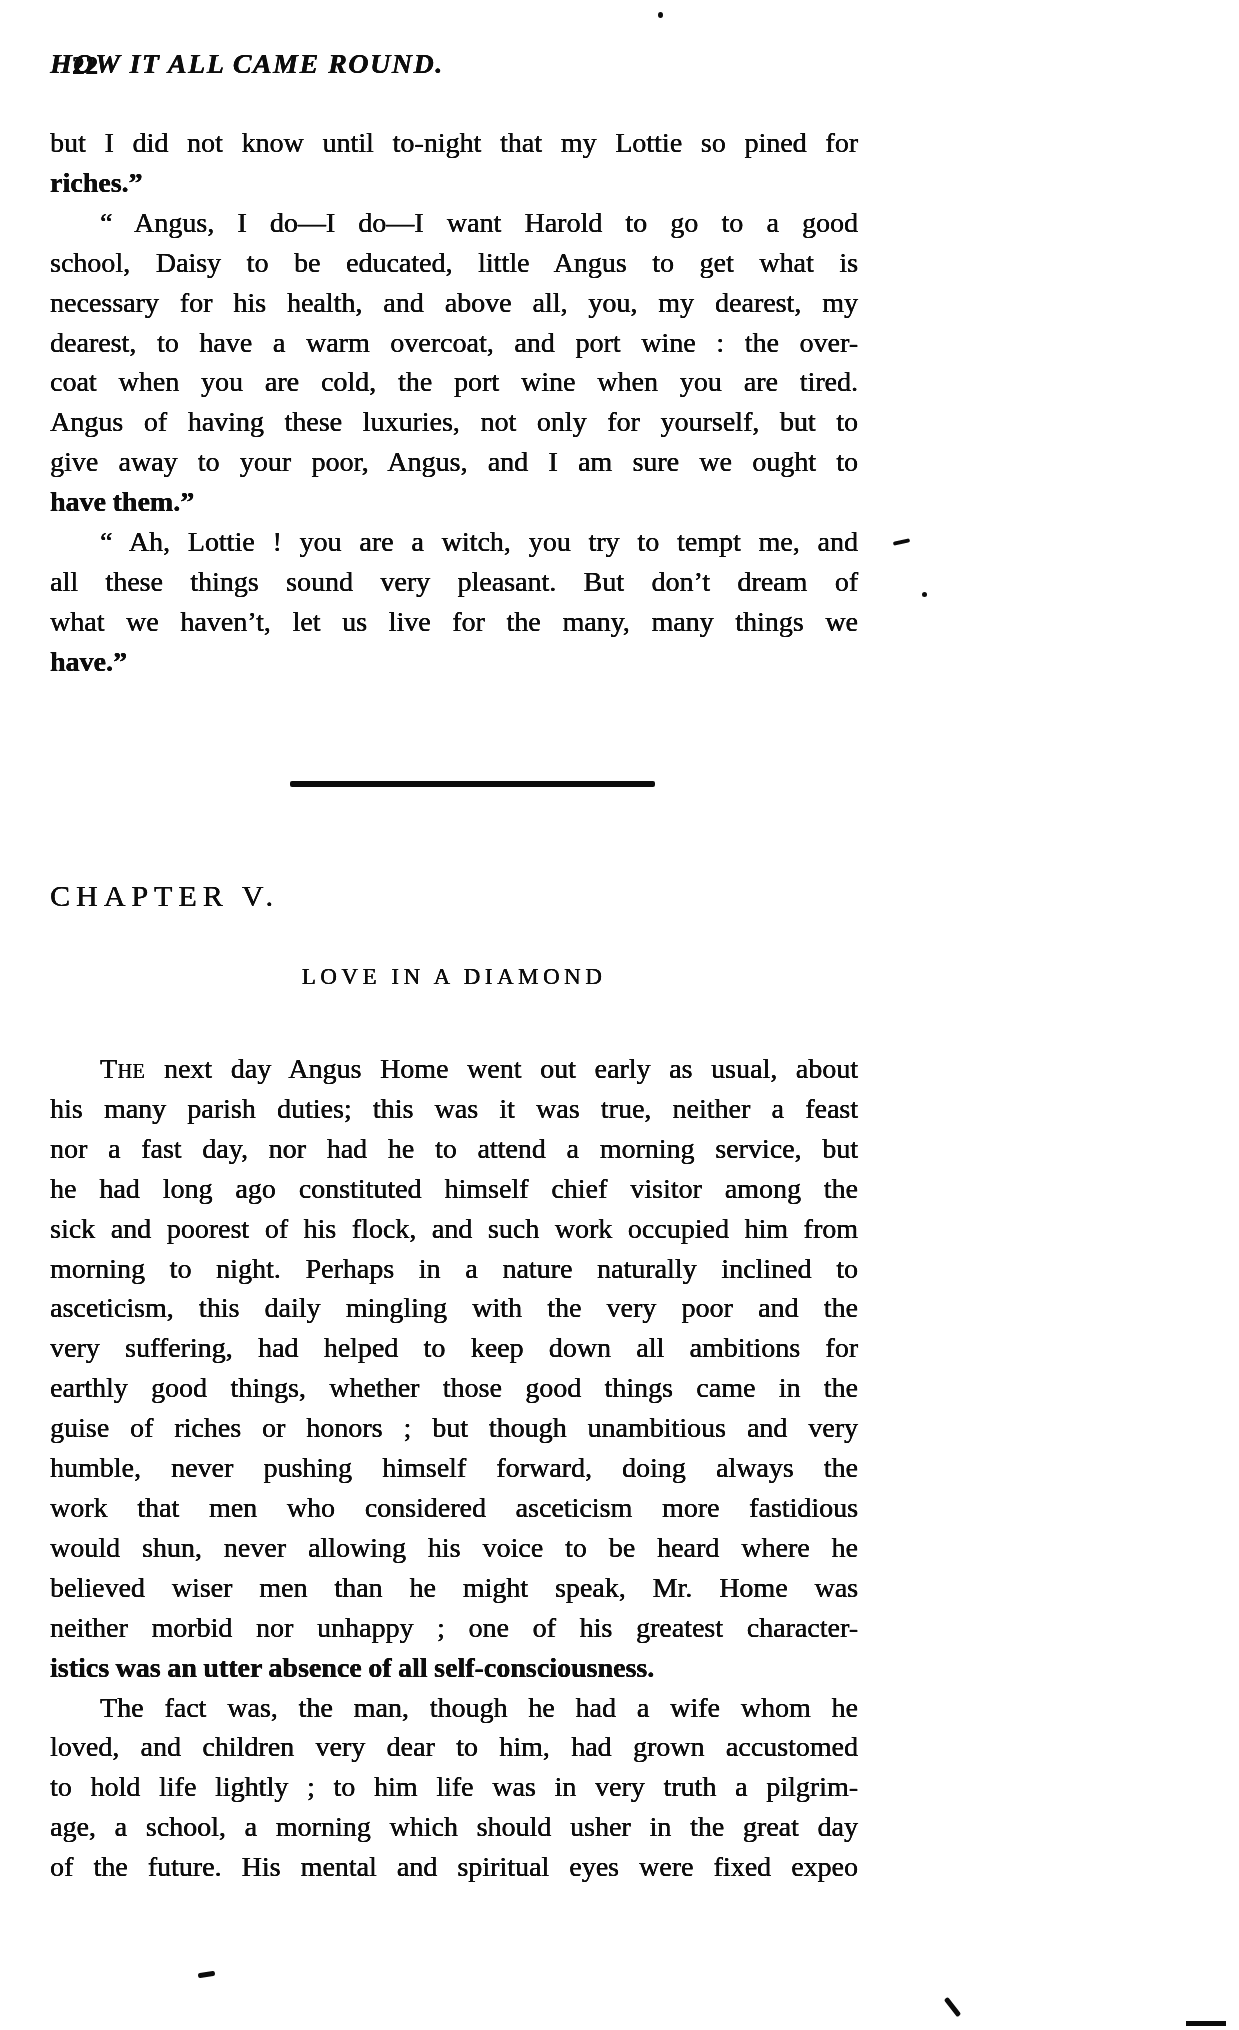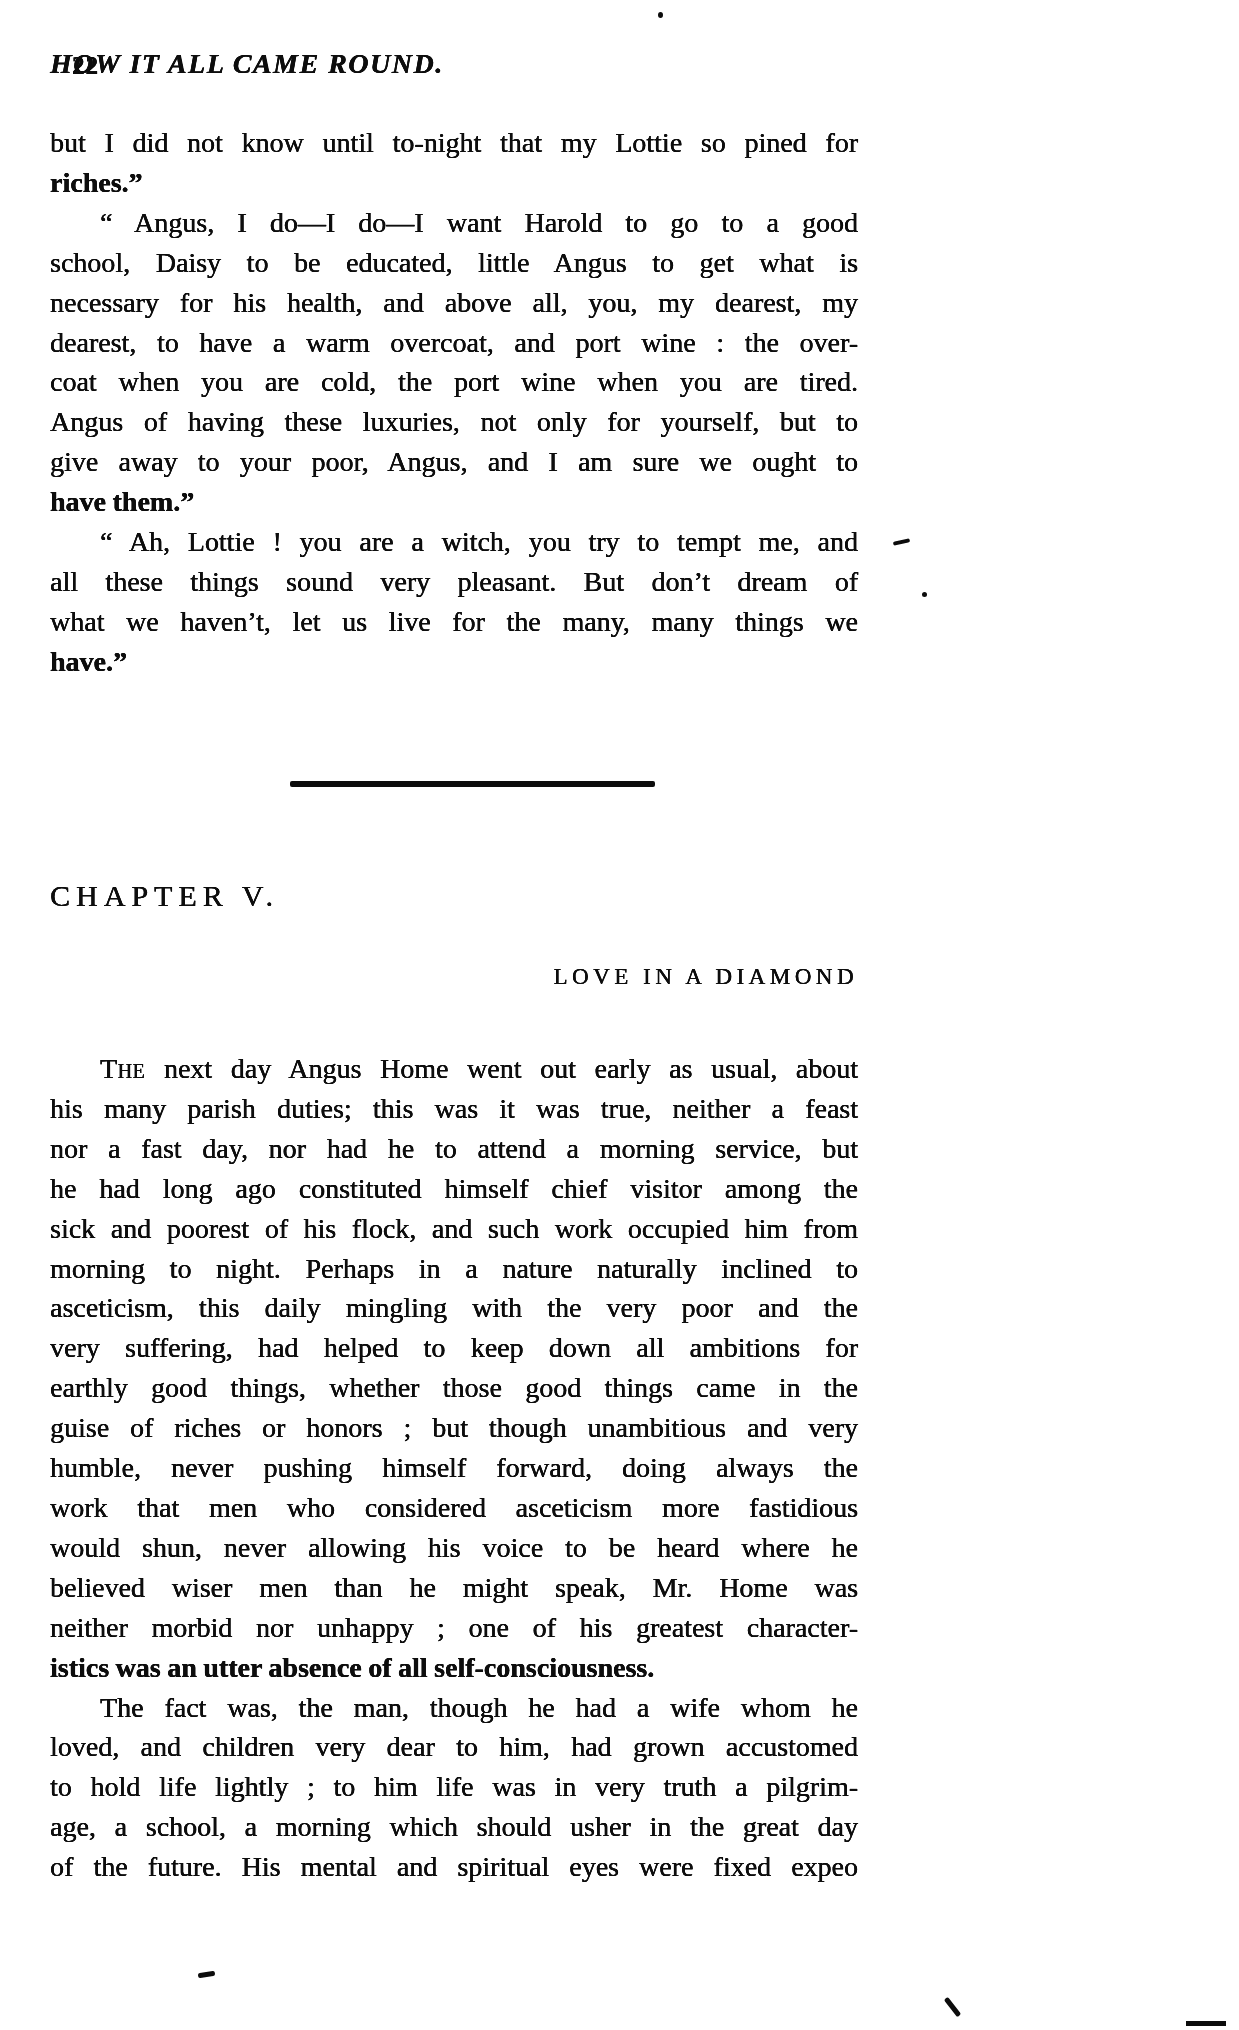--- a/index.html
+++ b/index.html
@@ -36,21 +36,21 @@
     position:absolute; left:290px; top:781px; width:365px; height:6px;
     background:#0c0c0c; border-radius:2px;
   }
   .chapter-heading {
     position:absolute; left:50px; top:876px; width:808px;
     font-size:30px; letter-spacing:6px;
     line-height:40px; white-space:nowrap;
   }
   .chapter-subtitle {
     position:absolute; left:50px; top:962px; width:808px;
-    text-align:right; font-size:23px; letter-spacing:4.5px;
+    text-align:center; font-size:23px; letter-spacing:4.5px;
     line-height:30px; white-space:nowrap;
   }
   .speck { position:absolute; background:#0c0c0c; }
   .speck-dot { border-radius:50%; }
 </style>
 </head>
 <body>
 
 <div class="page">
 

